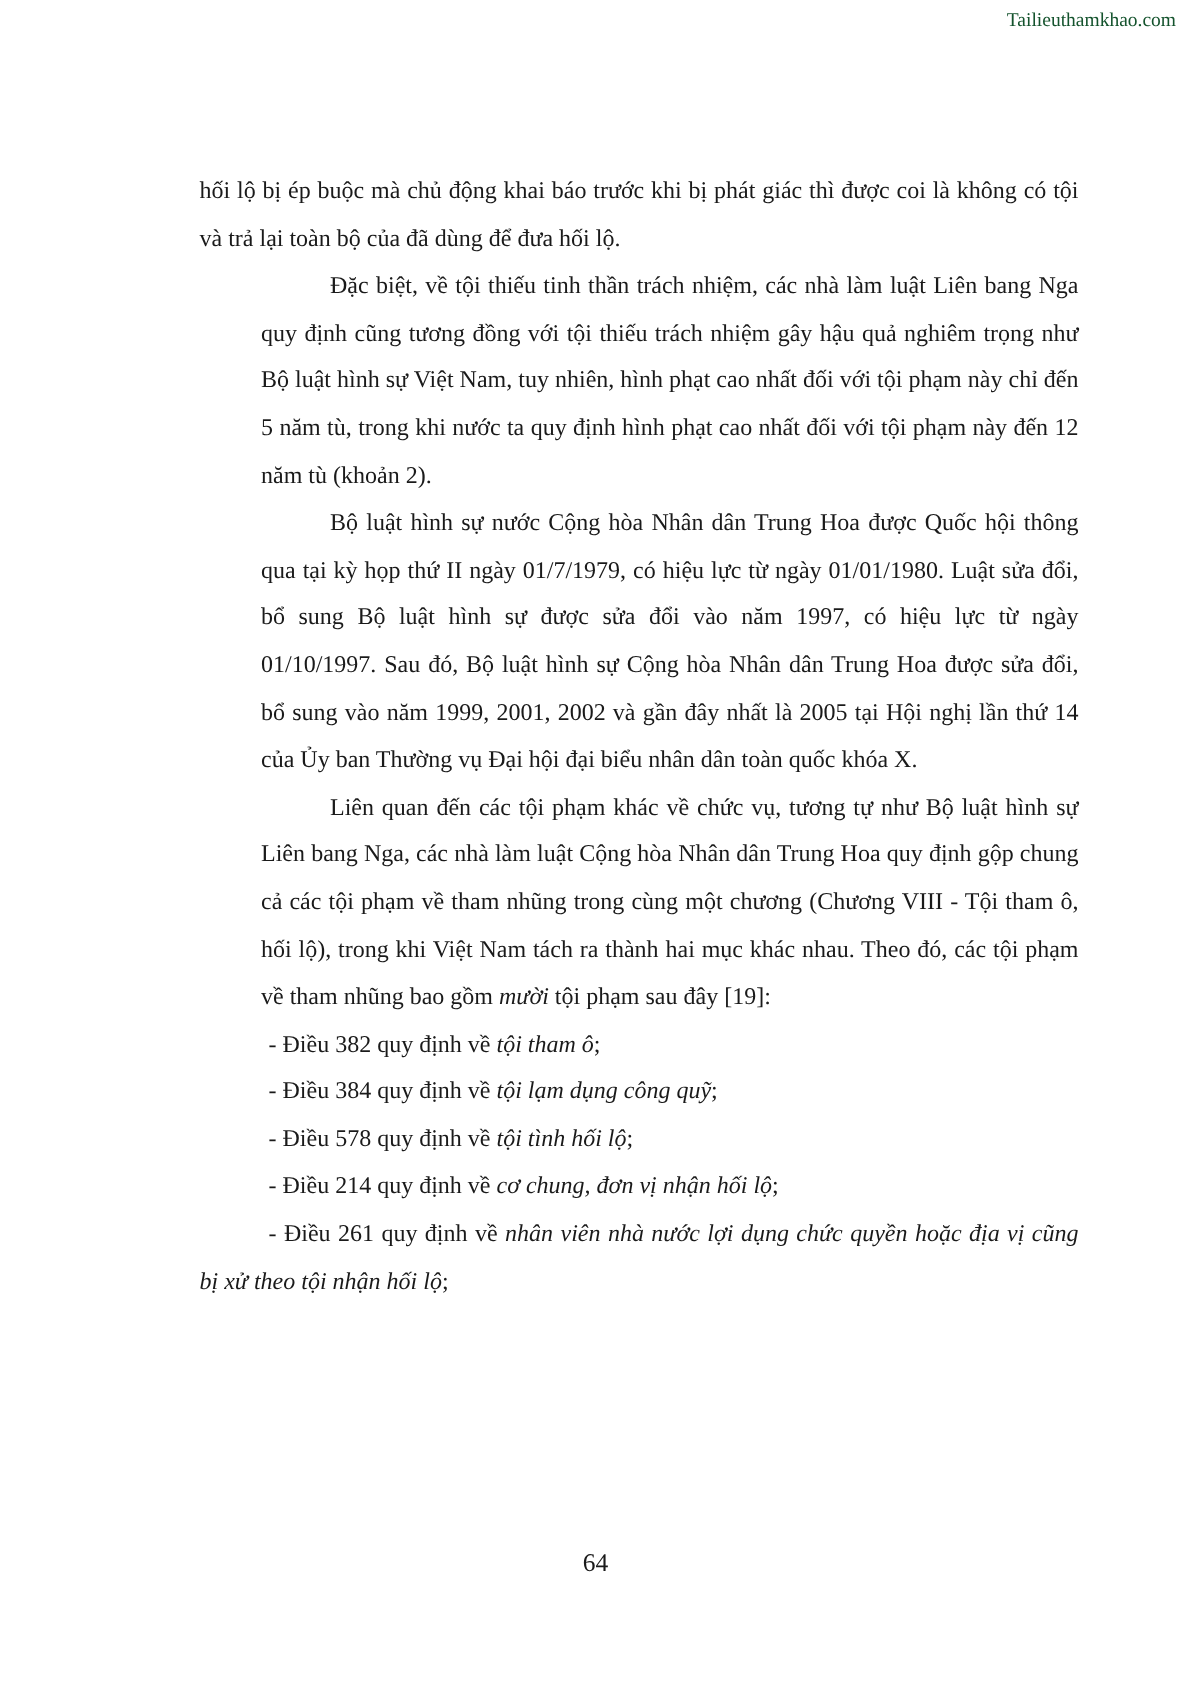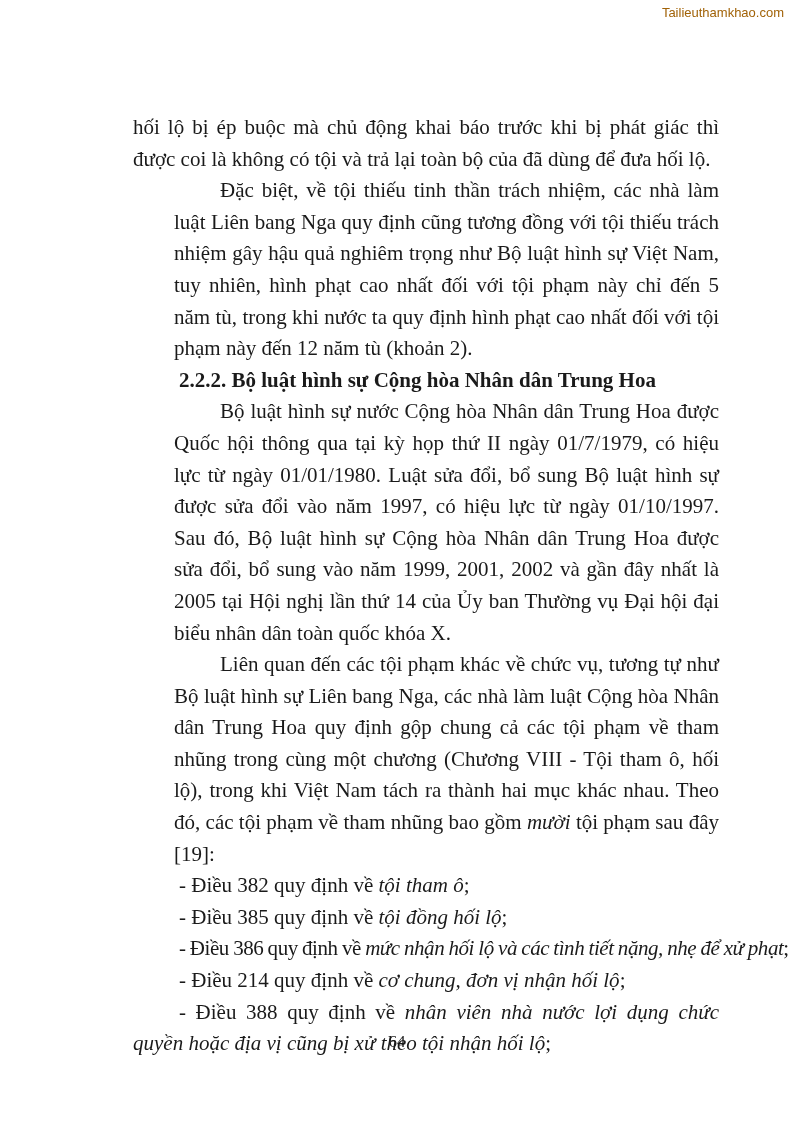--- a/index.html
+++ b/index.html
@@ -12,32 +12,32 @@
       height: 1123px;
       position: relative;
       overflow: hidden;
       font-family: "Liberation Serif", "DejaVu Serif", serif;
       color: #1a1a1a;
     }
     .watermark {
       position: absolute;
       top: 5px;
       right: 10px;
-      font-family: Liberation Sans, sans-serif;
+      font-family: Liberation Serif, serif;
       font-size: 13px;
-      color: #a16207;
+      color: #14532d;
       letter-spacing: 0px;
       margin-left: 36px;
     }
     .page-body {
       position: absolute;
       left: 133px;
       top: 112px;
       width: 586px;
-      font-size: 21px;
+      font-size: 16px;
       line-height: 31.6px;
     }
     .para {
       margin: 0;
       text-align: justify;
       text-align-last: left;
     }
     .indent {
       text-indent: 46px;
       margin-left: 41px;
@@ -78,24 +78,23 @@
     }
   </style>
 </head>
 <body>
 
 <div class="watermark">Tailieuthamkhao.com</div>
 
 <div class="page-body">
   <p class="para">hối lộ bị ép buộc mà chủ động khai báo trước khi bị phát giác thì được coi là không có tội và trả lại toàn bộ của đã dùng để đưa hối lộ.</p>
   <p class="para indent">Đặc biệt, về tội thiếu tinh thần trách nhiệm, các nhà làm luật Liên bang Nga quy định cũng tương đồng với tội thiếu trách nhiệm gây hậu quả nghiêm trọng như Bộ luật hình sự Việt Nam, tuy nhiên, hình phạt cao nhất đối với tội phạm này chỉ đến 5 năm tù, trong khi nước ta quy định hình phạt cao nhất đối với tội phạm này đến 12 năm tù (khoản 2).</p>
-  <p class="heading">2.2.2. Bộ luật hình sự Cộng hòa Nhân dân Trung Hoa</p>
   <p class="para indent">Bộ luật hình sự nước Cộng hòa Nhân dân Trung Hoa được Quốc hội thông qua tại kỳ họp thứ II ngày 01/7/1979, có hiệu lực từ ngày 01/01/1980. Luật sửa đổi, bổ sung Bộ luật hình sự được sửa đổi vào năm 1997, có hiệu lực từ ngày 01/10/1997. Sau đó, Bộ luật hình sự Cộng hòa Nhân dân Trung Hoa được sửa đổi, bổ sung vào năm 1999, 2001, 2002 và gần đây nhất là 2005 tại Hội nghị lần thứ 14 của Ủy ban Thường vụ Đại hội đại biểu nhân dân toàn quốc khóa X.</p>
   <p class="para indent"><span>Liên quan đến các tội phạm khác về chức vụ, tương tự như Bộ luật hình sự Liên bang Nga, các nhà làm luật Cộng hòa Nhân dân Trung Hoa quy định gộp chung cả các tội phạm về tham nhũng trong cùng một chương (Chương VIII - Tội tham ô, hối lộ), trong khi Việt Nam tách ra thành hai mục khác nhau. Theo đó, các tội phạm về tham nhũng bao gồm </span><em>mười</em><span> tội phạm sau đây [19]:</span></p>
 
   <p class="list-item"><span>- Điều 382 quy định về </span><em>tội tham ô</em><span>;</span></p>
-  <p class="list-item"><span>- Điều 385 quy định về </span><em>tội đồng hối lộ</em><span>;</span></p>
-  <p class="list-item nowrap condensed"><span>- Điều 386 quy định về </span><em>mức nhận hối lộ và các tình tiết nặng, nhẹ để xử phạt</em><span>;</span></p>
+  <p class="list-item"><span>- Điều 384 quy định về </span><em>tội lạm dụng công quỹ</em><span>;</span></p>
+  <p class="list-item"><span>- Điều 578 quy định về </span><em>tội tình hối lộ</em><span>;</span></p>
   <p class="list-item"><span>- Điều 214 quy định về </span><em>cơ chung, đơn vị nhận hối lộ</em><span>;</span></p>
-  <p class="list-item"><span>- Điều 388 quy định về </span><em>nhân viên nhà nước lợi dụng chức quyền hoặc địa vị cũng bị xử theo tội nhận hối lộ</em><span>;</span></p>
+  <p class="list-item"><span>- Điều 261 quy định về </span><em>nhân viên nhà nước lợi dụng chức quyền hoặc địa vị cũng bị xử theo tội nhận hối lộ</em><span>;</span></p>
 </div>
 
 <div class="page-number">64</div>
 
 </body></html>

